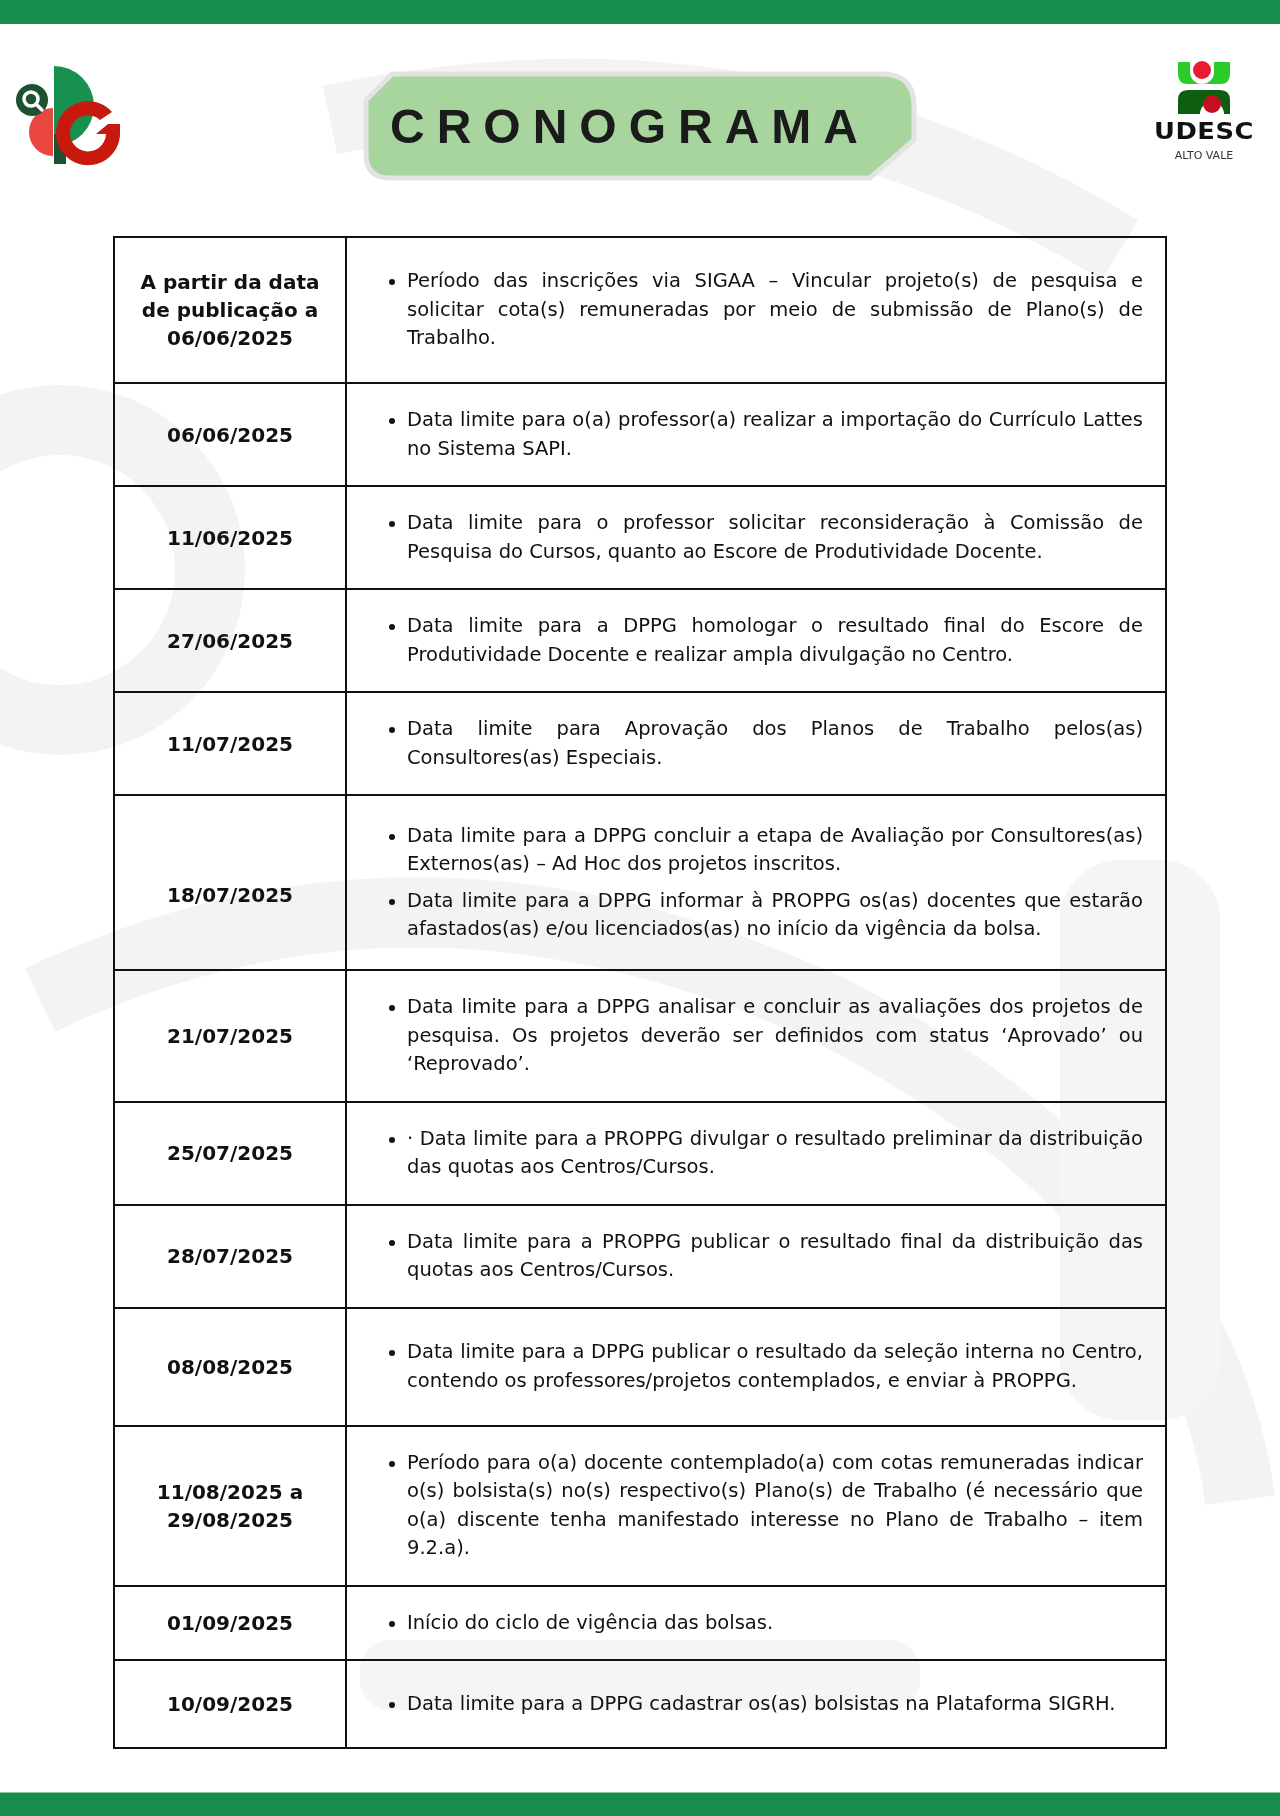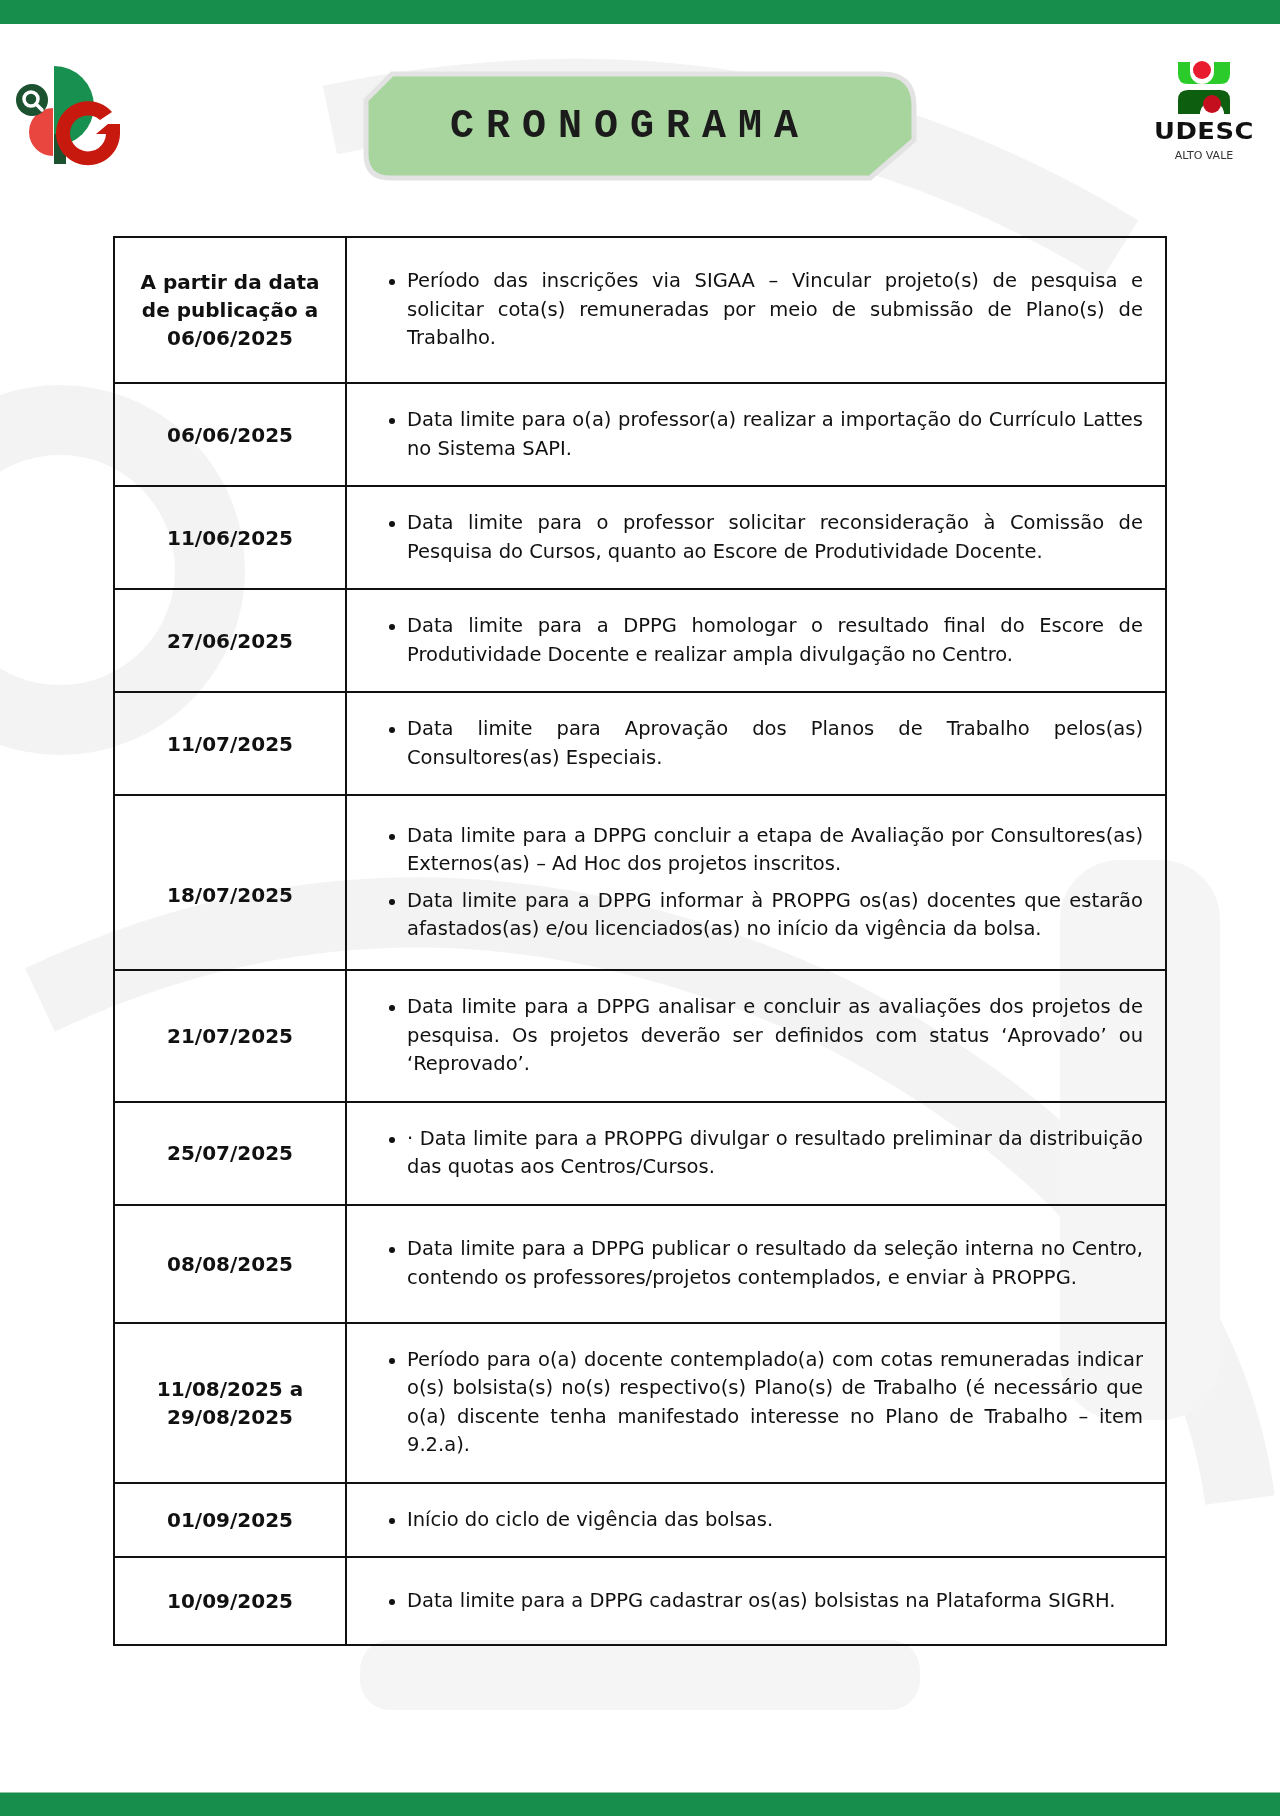--- a/index.html
+++ b/index.html
@@ -23,21 +23,21 @@
     .logo-right svg { display: block; margin: 0 auto; }
     .udesc-name { font-family: "DejaVu Sans", sans-serif; font-weight: bold; font-size: 23px; letter-spacing: 0.5px; color: #111; margin-top: 2px; line-height: 26px; transform: scaleX(1.12); }
     .udesc-sub { font-family: "DejaVu Sans", sans-serif; font-size: 11px; color: #333; line-height: 20px; margin-top: 2px; }
 
     
     .title-banner { position: absolute; left: 362px; top: 70px; width: 556px; height: 112px; }
     .title-banner svg { position: absolute; left: 0; top: 0; }
     .title-text {
       position: absolute; left: 0; top: 0; width: 556px; height: 112px;
       display: flex; align-items: center; justify-content: center;
-      font-family: Liberation Mono, monospace; font-weight: bold; font-size: 40px;
+      font-family: Liberation Sans, sans-serif; font-weight: bold; font-size: 48px;
       letter-spacing: 12px; color: #1b1b1b; padding-right: 20px; box-sizing: border-box;
     }
 
     
     .schedule {
       position: absolute; left: 113px; top: 236px; width: 1054px;
       border-collapse: collapse; border: 2.5px solid #111;
       background: rgba(255,255,255,0.0);
     }
     .schedule td { border: 2px solid #111; padding: 0; vertical-align: middle; }
@@ -183,20 +183,30 @@
       <tr style="height: 89px;">
         <td class="date-cell">
           <div style="padding: 0px 0;">25/07/2025</div>
         </td>
         <td class="desc-cell">
           <ul>
             <li>· Data limite para a PROPPG divulgar o resultado preliminar da distribuição das quotas aos Centros/Cursos.</li>
           </ul>
         </td>
       </tr>
+      <tr style="height: 89px;">
+        <td class="date-cell">
+          <div style="padding: 0px 12px;">28/07/2025</div>
+        </td>
+        <td class="desc-cell">
+          <ul>
+            <li>Data limite para a PROPPG publicar o resultado final da distribuição das quotas aos Centros/Cursos.</li>
+          </ul>
+        </td>
+      </tr>
       <tr style="height: 118px;">
         <td class="date-cell">
           <div style="padding: 0px 12px;">08/08/2025</div>
         </td>
         <td class="desc-cell">
           <ul>
             <li>Data limite para a DPPG publicar o resultado da seleção interna no Centro, contendo os professores/projetos contemplados, e enviar à PROPPG.</li>
           </ul>
         </td>
       </tr>

